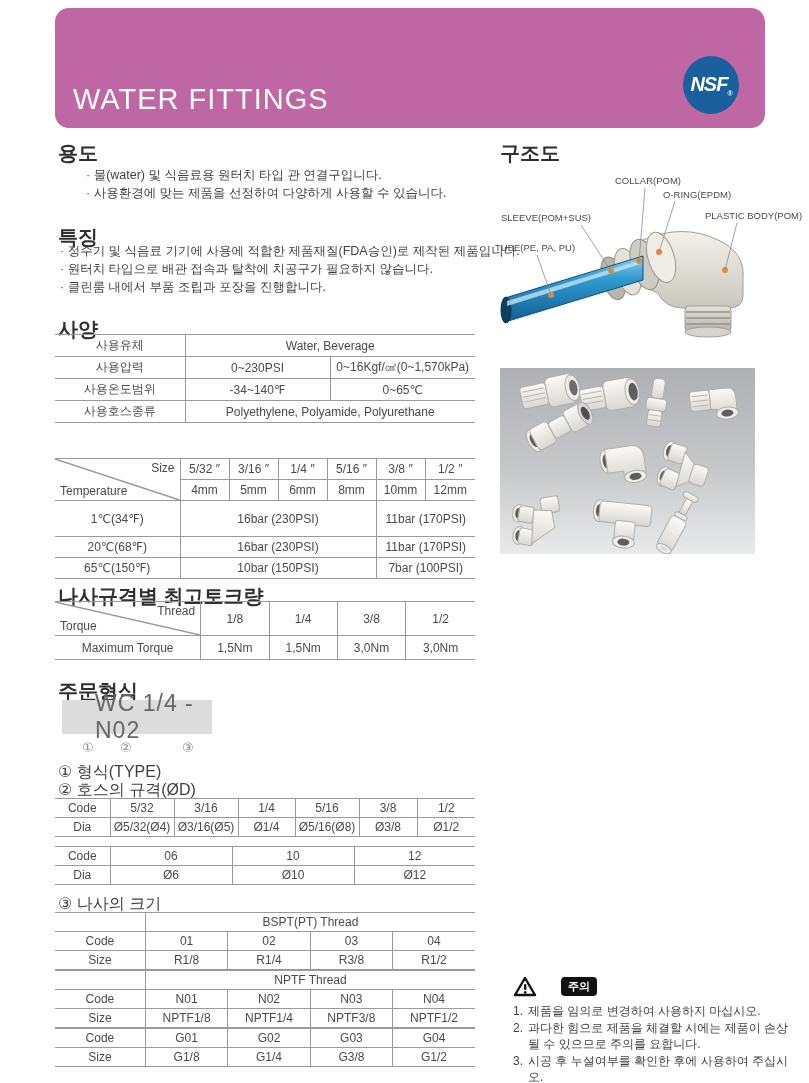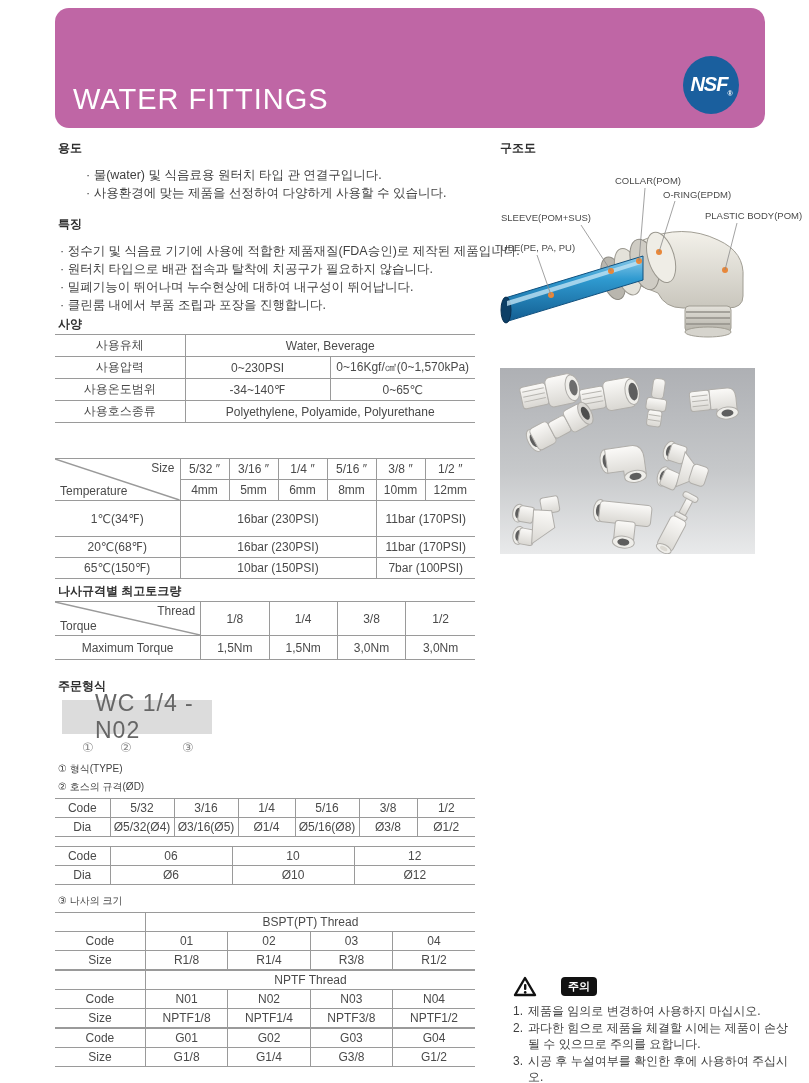--- a/index.html
+++ b/index.html
@@ -9,21 +9,21 @@
   
   .hdr { position:absolute; left:55px; top:8px; width:710px; height:120px;
          background:#bf66a5; border-radius:14px; }
   .hdr-title { position:absolute; left:18px; bottom:12px; color:#fff; font-size:29px;
                letter-spacing:1px; font-weight:400; }
   .nsf { position:absolute; right:26px; bottom:14px; width:56px; height:58px;
          background:#1a5f9e; border-radius:50%; display:flex; align-items:center; justify-content:center; }
   .nsf-txt { color:#fff; font-weight:bold; font-style:italic; font-size:20px; letter-spacing:-1px; }
   .nsf-reg { color:#fff; font-size:7px; font-style:normal; vertical-align:sub; }
 
-  .sec-title { position:absolute; font-size:12px; font-weight:bold; color:#2f2f2f; }
+  .sec-title { position:absolute; font-size:20px; font-weight:bold; color:#2f2f2f; }
   .bullets { position:absolute; font-size:12.5px; color:#3f3f3f; line-height:18px; width:450px; }
   .bullets div { white-space:nowrap; }
   .bullets div::before { content:"· "; }
 
   
   .tblbox { position:absolute; left:55px; width:420px; }
   table { border-collapse:collapse; width:100%; table-layout:fixed; }
   td { border-top:1px solid #9a9a9a; border-bottom:1px solid #9a9a9a; border-right:1px solid #9a9a9a;
        font-size:12px; color:#4a4a4a; text-align:center; padding:2px 3px; overflow:hidden; }
   td:last-child { border-right:none; }
@@ -32,21 +32,21 @@
   .diag { position:relative; padding:0; }
   .diag svg.dline { position:absolute; left:0; top:0; width:100%; height:100%; }
   .diag .d-top { position:absolute; right:5px; top:2px; }
   .diag .d-bot { position:absolute; left:5px; bottom:2px; }
 
   
   .code-box { position:absolute; left:62px; top:700px; width:150px; height:34px; background:#dcdcdc;
               display:flex; align-items:center; justify-content:center; font-size:23px; color:#666; letter-spacing:1px;padding-left:33px; }
   .markers { position:absolute; left:62px; top:740px; width:200px; font-size:13px; color:#888; }
   .markers span { position:absolute; }
-  .legend { position:absolute; left:58px; font-size:10px; color:#3f3f3f; }
+  .legend { position:absolute; left:58px; font-size:16px; color:#3f3f3f; }
 
   
   .caution { position:absolute; left:513px; top:976px; width:285px; }
   .c-head { display:flex; align-items:center; gap:24px; margin-bottom:6px; }
   .c-badge { background:#111; color:#fff; font-size:11px; font-weight:bold; padding:2px 7px; border-radius:4px; }
   .c-item { display:flex; font-size:12px; color:#3f3f3f; line-height:16.5px; }
   .c-item .n { flex:0 0 15px; }
   .c-item .t { flex:1; }
 
   .struct-svg { position:absolute; left:493px; top:168px; }
@@ -63,25 +63,24 @@
       <span class="nsf-txt"><span>NSF</span><span class="nsf-reg">®</span></span>
     </div>
   </div>
 
   <div class="sec-title" style="left:58px; top:140px;">용도</div>
   <div class="bullets" style="left:60px; top:166px;margin-left:26px;">
     <div>물(water) 및 식음료용 원터치 타입 관 연결구입니다.</div>
     <div>사용환경에 맞는 제품을 선정하여 다양하게 사용할 수 있습니다.</div>
   </div>
 
-  <div class="sec-title" style="left:58px; top:216px;">특징</div>
+  <div class="sec-title" style="left:58px; top:224px;">특징</div>
   <div class="bullets" style="left:60px; top:242px;">
     <div>정수기 및 식음료 기기에 사용에 적합한 제품재질(FDA승인)로 제작된 제품입니다.</div>
     <div>원터치 타입으로 배관 접속과 탈착에 치공구가 필요하지 않습니다.</div>
-    <div>밀폐기능이 뛰어나며 누수현상에 대하여 내구성이 뛰어납니다.</div>
     <div>클린룸 내에서 부품 조립과 포장을 진행합니다.</div>
   </div>
 
   <div class="sec-title" style="left:58px; top:316px;">사양</div>
   <div class="tblbox" style="top:334px;">
     <table>
       <colgroup>
           <col style="width:130px">
           <col style="width:145px">
           <col style="width:145px">

